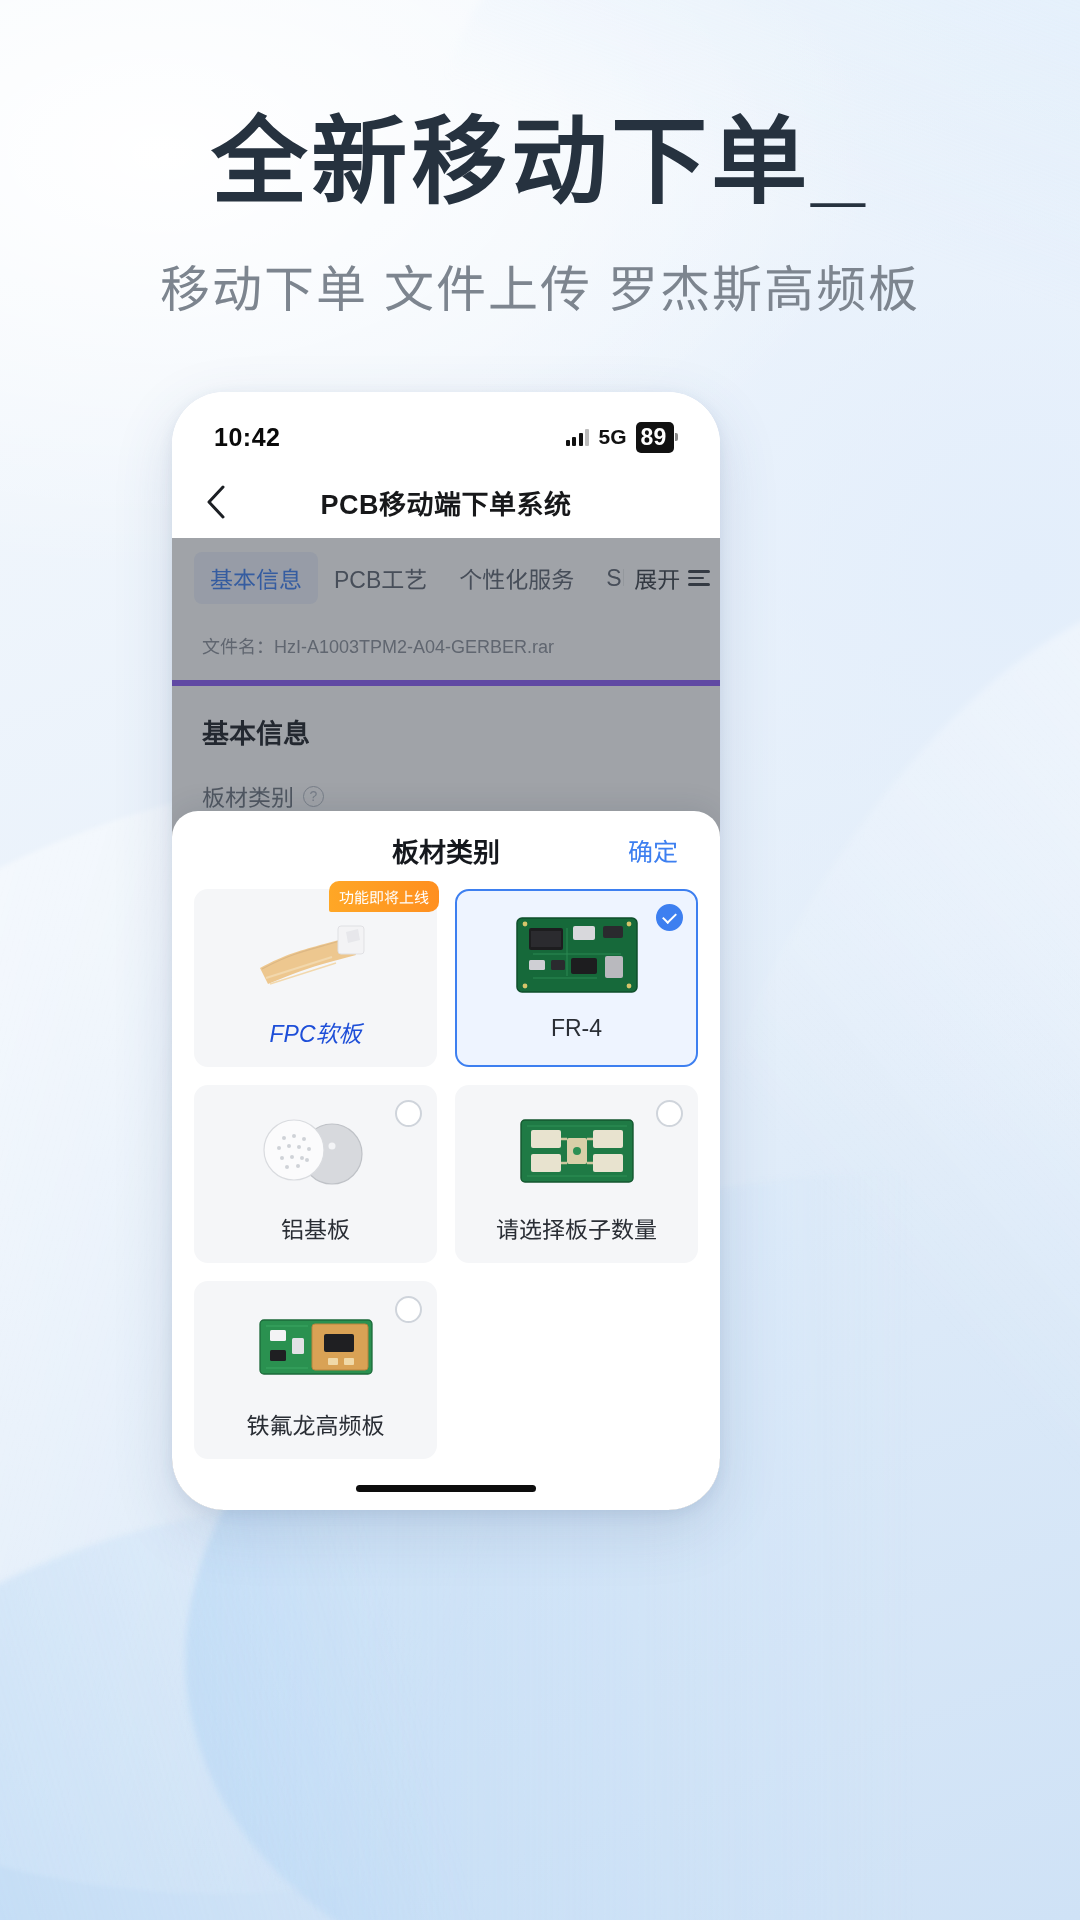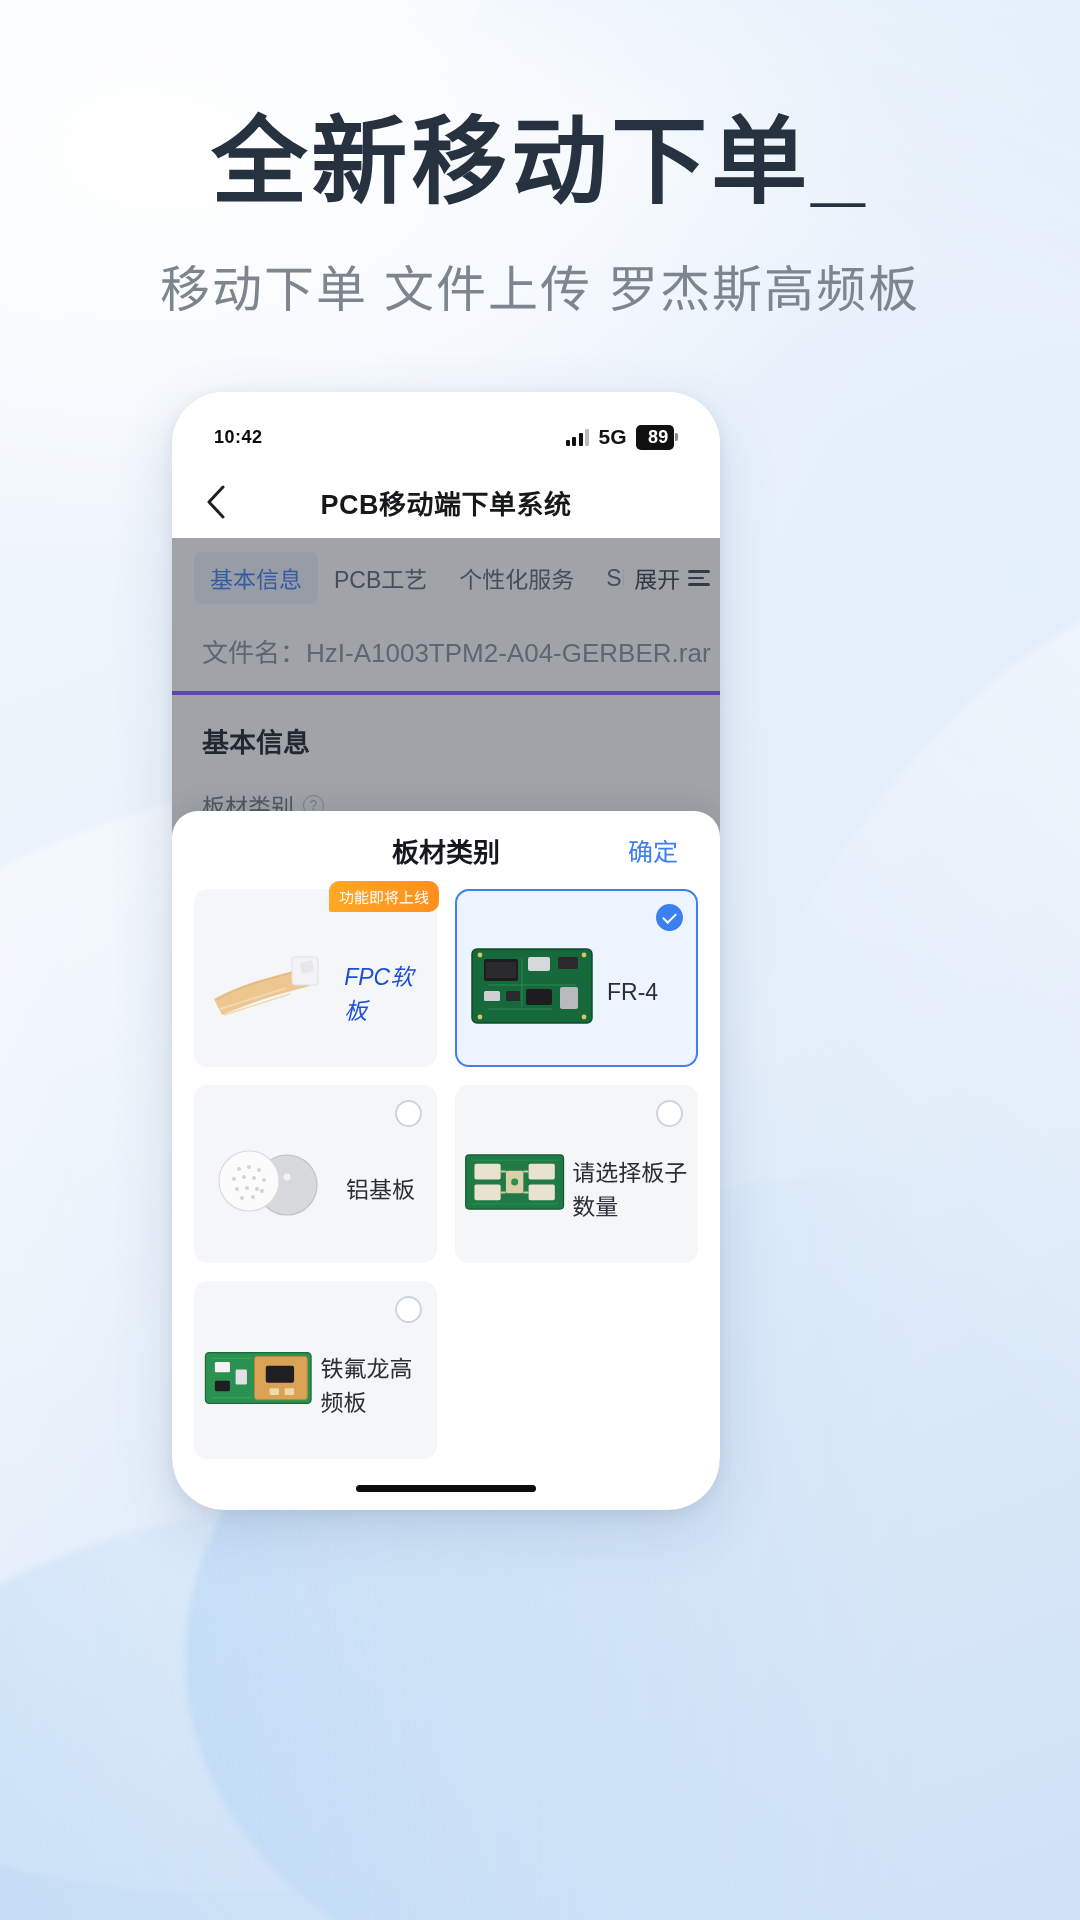--- a/index.html
+++ b/index.html
@@ -100,38 +100,38 @@
     display: flex; flex-direction: column;
   }
 
   
   #status-bar {
     height: 74px; flex: 0 0 74px;
     display: flex; align-items: center; justify-content: space-between;
     padding: 16px 42px 0 42px;
     background: #fff;
   }
-  #status-time { font-size: 18px; font-weight: 700; color: #0a0a0a; letter-spacing: .5px; }
+  #status-time { font-size: 25px; font-weight: 700; color: #0a0a0a; letter-spacing: .5px; }
   #status-right { display: flex; align-items: center; gap: 9px; }
   .sig-bars { display: flex; align-items: flex-end; gap: 2.5px; height: 17px; }
   .sig-bars i { width: 4px; background: #111; border-radius: 1px; display: block; }
   .sig-bars i:nth-child(1) { height: 6px; }
   .sig-bars i:nth-child(2) { height: 9px; }
   .sig-bars i:nth-child(3) { height: 13px; }
   .sig-bars i:nth-child(4) { height: 17px; background: #bcbcbc; }
   #net-label { font-size: 21px; font-weight: 600; color: #111; }
   #battery {
     display: flex; align-items: center;
   }
   #battery-body {
     background: #111; color: #fff;
-    font-size: 18px; font-weight: 700;
+    font-size: 23px; font-weight: 700;
     border-radius: 5px;
     padding: 2px 5px;
-    min-width: 38px; text-align: right;
+    min-width: 38px; text-align: left;
     letter-spacing: .3px;
   }
   #battery-cap {
     width: 3px; height: 8px; background: #8a8a8a;
     border-radius: 0 2px 2px 0; margin-left: 1.5px;
   }
 
   
   #nav-header {
     height: 72px; flex: 0 0 72px;
@@ -189,22 +189,22 @@
   }
   #expand-icon { display: flex; flex-direction: column; gap: 4px; }
   #expand-icon i { display: block; height: 2.5px; background: #3b4148; border-radius: 2px; }
   #expand-icon i:nth-child(1) { width: 22px; }
   #expand-icon i:nth-child(2) { width: 16px; }
   #expand-icon i:nth-child(3) { width: 22px; }
 
   #file-row {
     background: #fff;
     padding: 14px 30px 22px 30px;
-    font-size: 26px; color: #8b9099;
-    border-bottom: 4px solid #8b5cf6;
+    font-size: 18px; color: #8b9099;
+    border-bottom: 6px solid #8b5cf6;
     white-space: nowrap; overflow: hidden;
   }
 
   #form-area { background: #fff; padding: 0 30px; }
   #section-title {
     font-size: 27px; font-weight: 700; color: #1d2026;
     padding: 26px 0 8px 0;
   }
   .field-label {
     display: flex; align-items: center; gap: 9px;
@@ -249,21 +249,21 @@
     display: grid; grid-template-columns: 1fr 1fr;
     gap: 18px;
     padding-bottom: 10px;
   }
   .mat-card {
     position: relative;
     background: #f5f6f8;
     border: 2px solid transparent;
     border-radius: 14px;
     height: 178px;
-    display: flex; flex-direction: row;
+    display: flex; flex-direction: column;
     align-items: center; justify-content: flex-start;
     padding-top: 16px;
     overflow: visible;
   }
   .mat-card.selected {
     background: #eef4ff; border-color: #3d7ff0;
   }
   .mat-card.disabled .mat-label { color: #1d4ed8; font-style: italic; }
   .mat-thumb {
     width: 150px; height: 96px;

